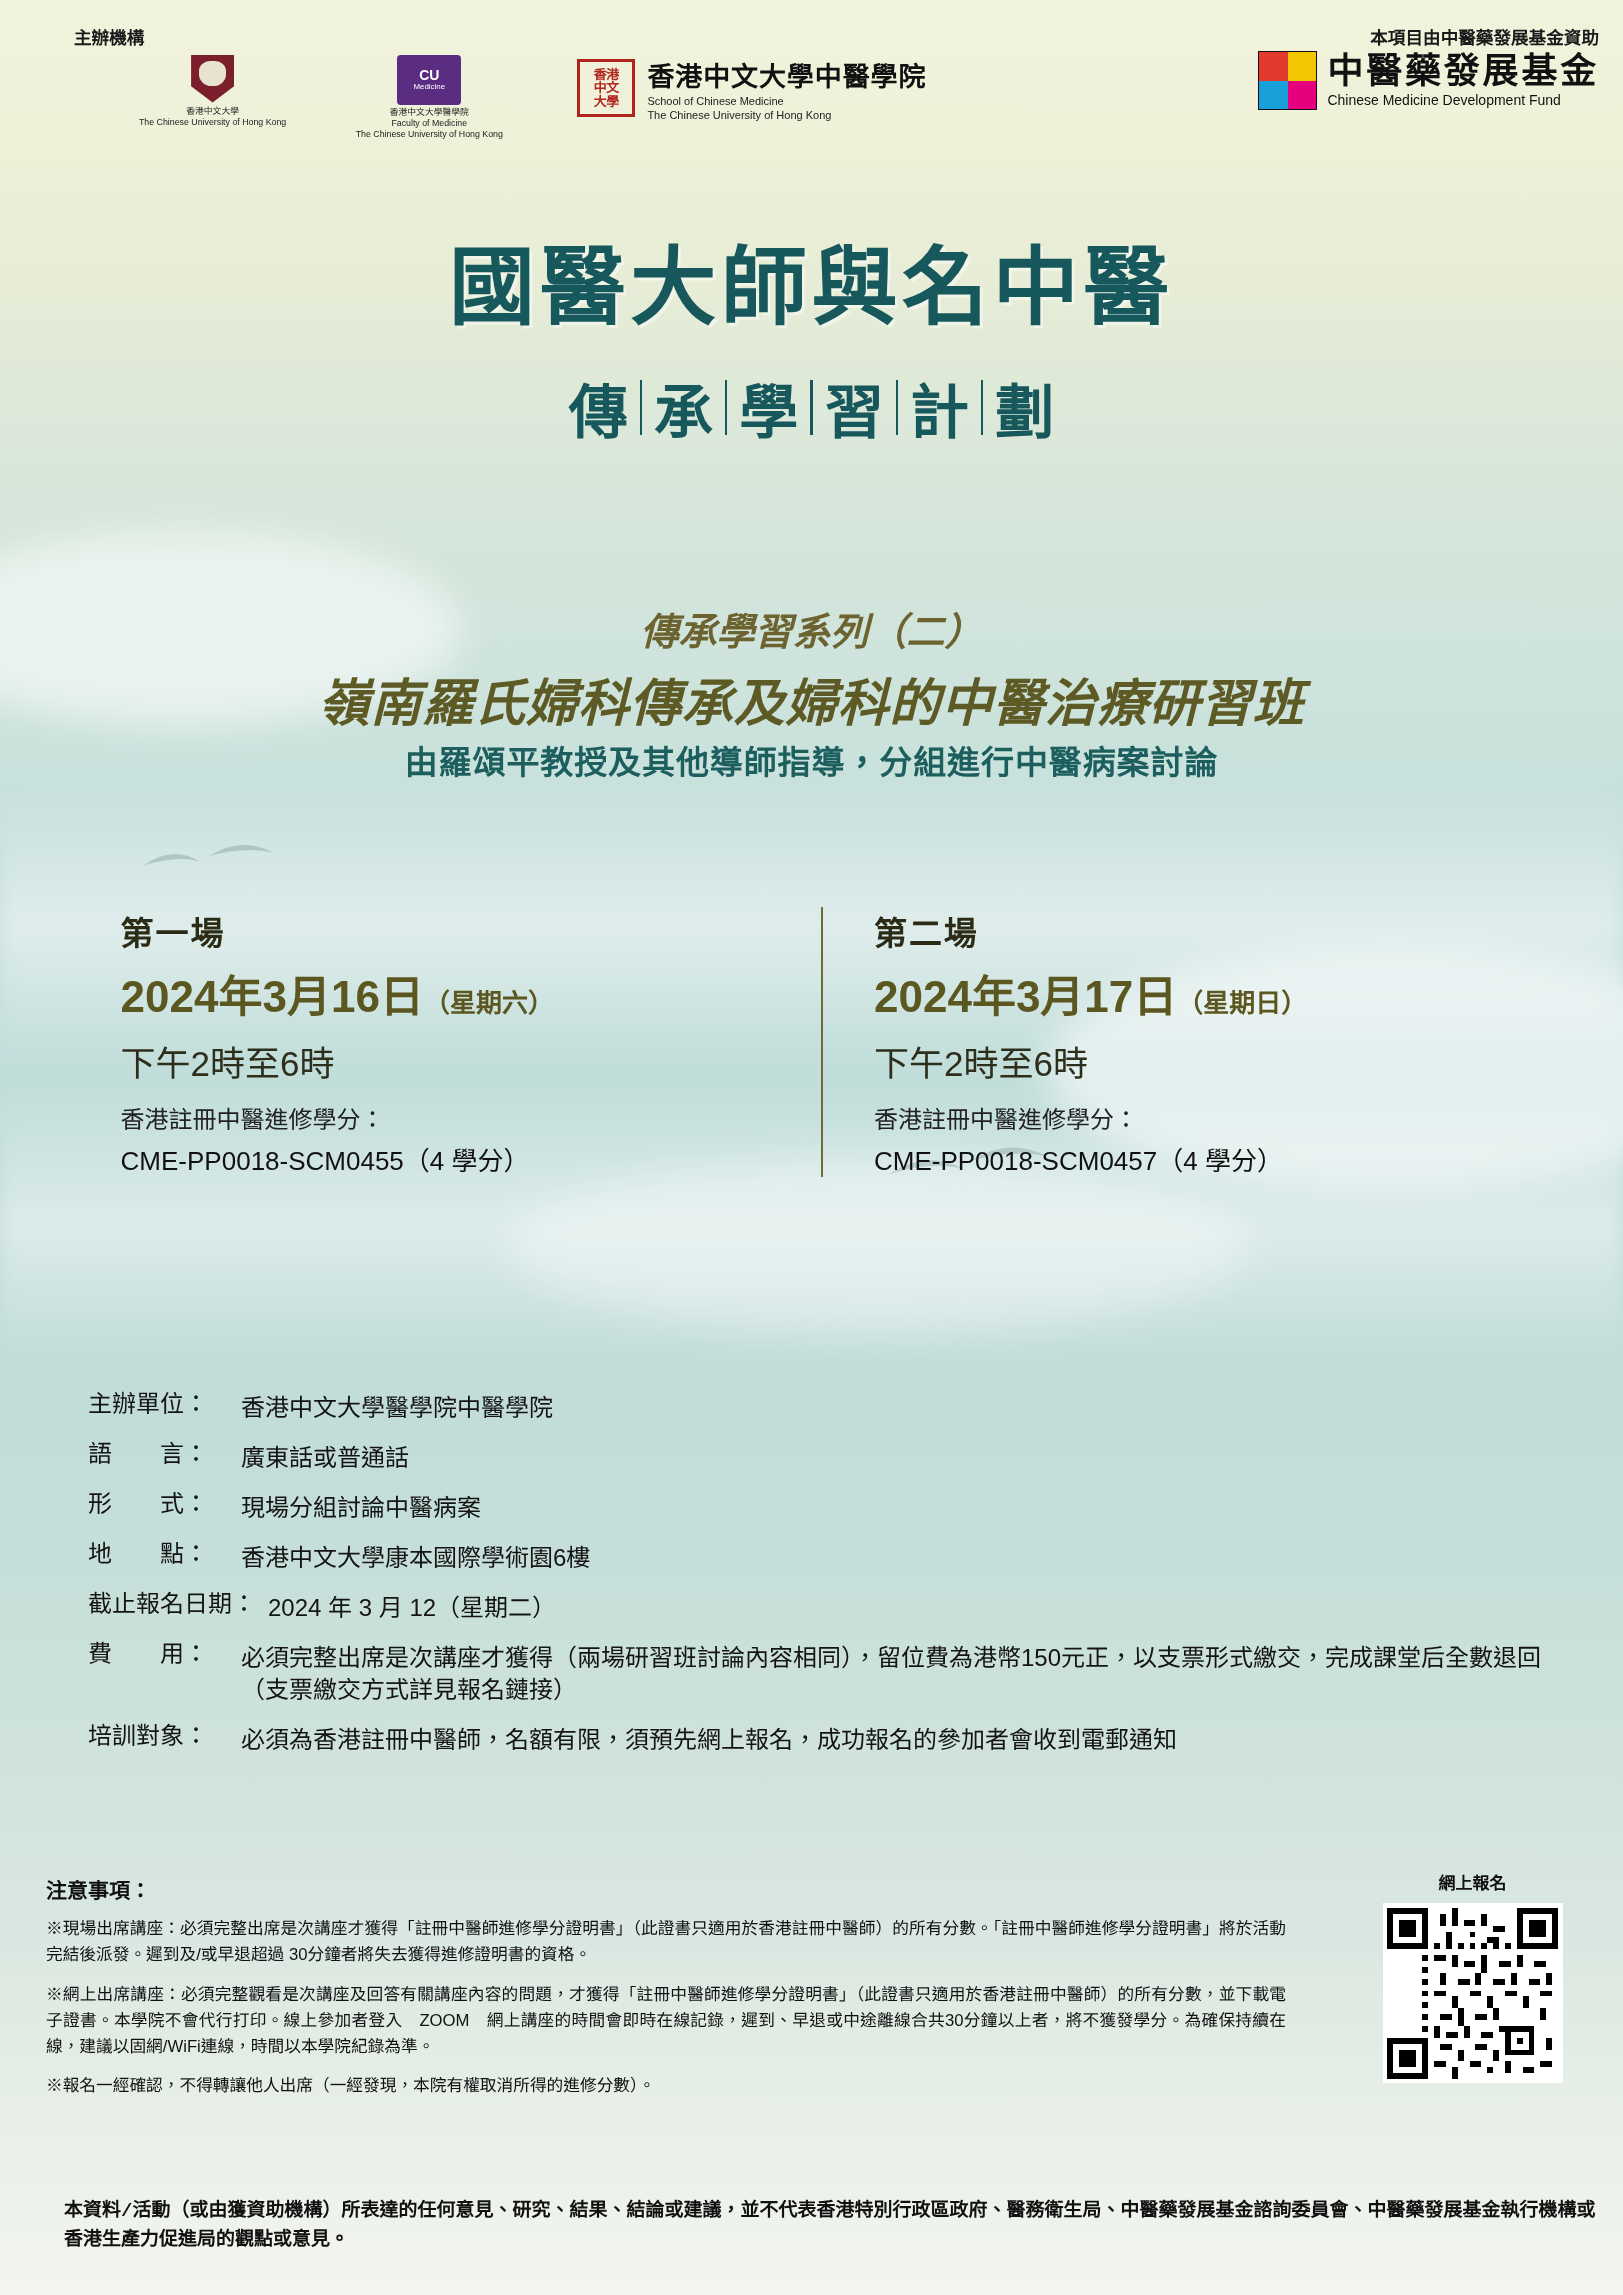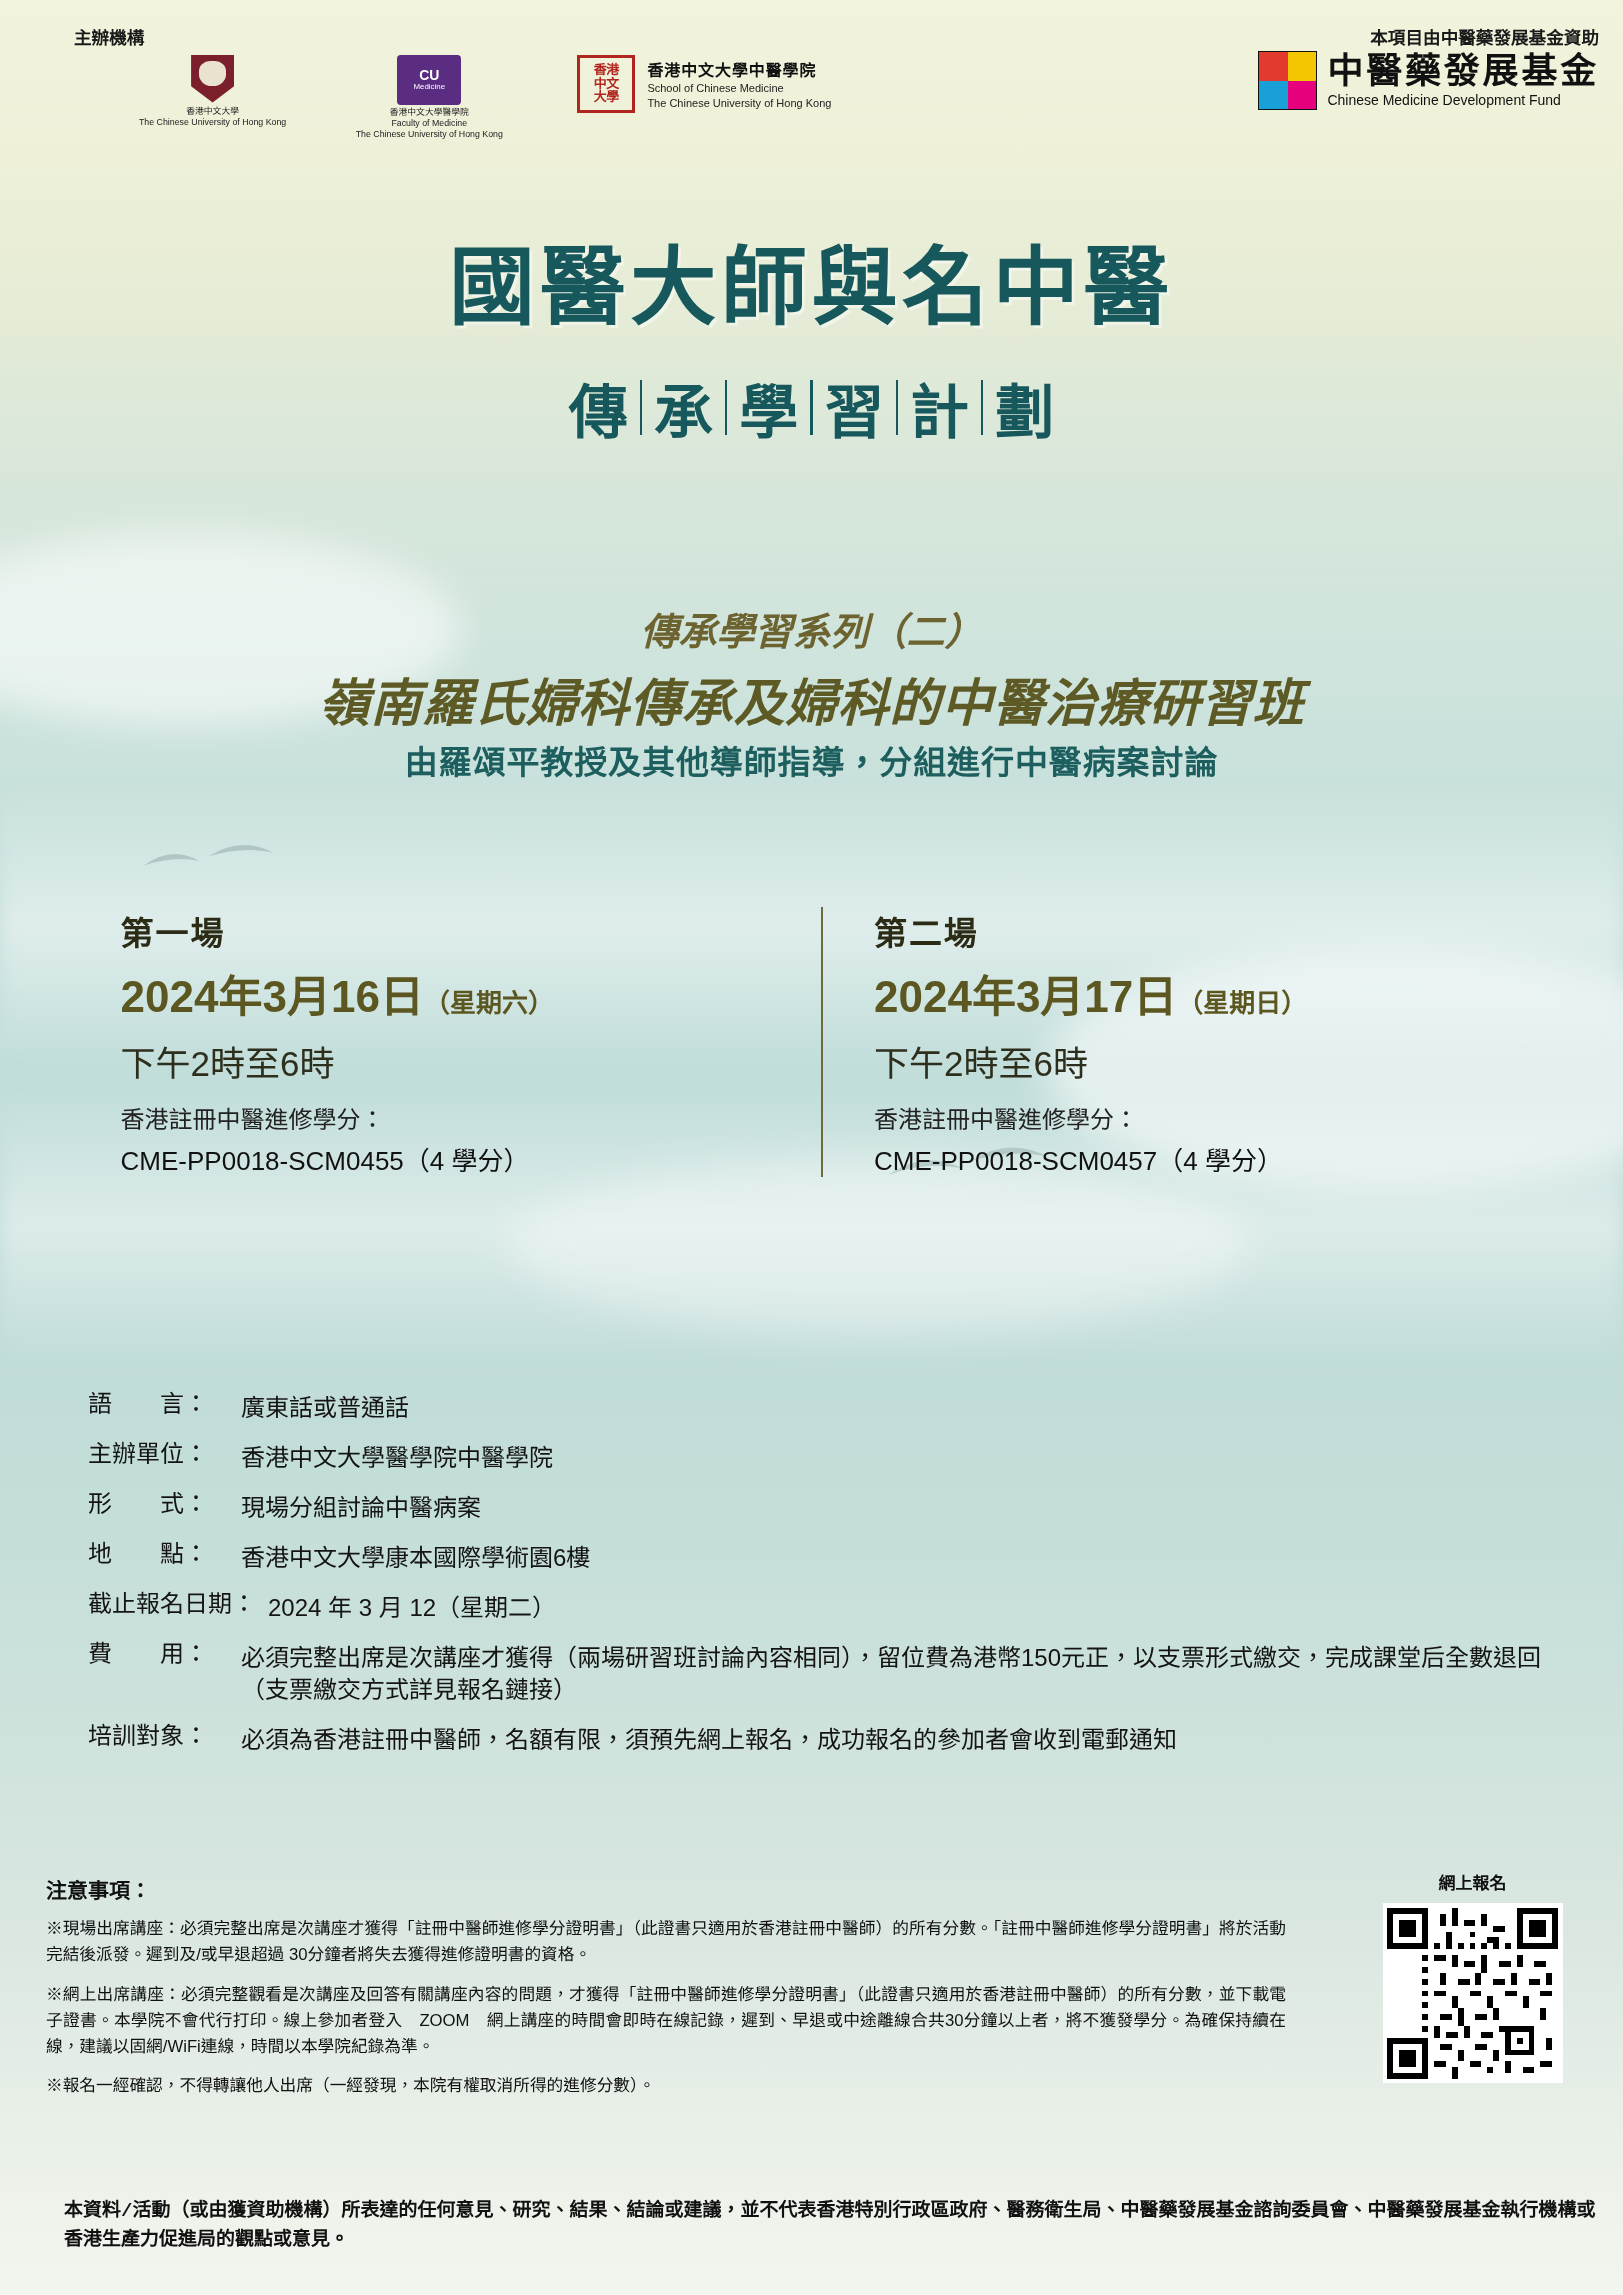--- a/index.html
+++ b/index.html
@@ -121,21 +121,21 @@
     font-size: 13px;
     font-weight: bold;
     display: flex;
     align-items: center;
     justify-content: center;
     text-align: center;
     line-height: 1.05;
     letter-spacing: -0.5px;
   }
   .scm-text-zh {
-    font-size: 16px;
+    font-size: 27px;
     font-weight: bold;
     color: #111;
     letter-spacing: 0.9px;
     white-space: nowrap;
   }
   .scm-text-en {
     font-size: 11px;
     color: #222;
     line-height: 1.3;
     white-space: nowrap;
@@ -497,26 +497,26 @@
       </div>
       <div class="session-time">下午2時至6時</div>
       <div class="session-cme-label">香港註冊中醫進修學分：</div>
       <div class="session-cme-code">CME-PP0018-SCM0457（4 學分）</div>
     </div>
   </div>
 
 
   <div class="info">
     <div class="info-row">
+      <div class="info-key">主辦單位：</div>
+      <div class="info-val">香港中文大學醫學院中醫學院</div>
+    </div>
+    <div class="info-row">
       <div class="info-key">語　　言：</div>
       <div class="info-val">廣東話或普通話</div>
-    </div>
-    <div class="info-row">
-      <div class="info-key">主辦單位：</div>
-      <div class="info-val">香港中文大學醫學院中醫學院</div>
     </div>
     <div class="info-row">
       <div class="info-key">形　　式：</div>
       <div class="info-val">現場分組討論中醫病案</div>
     </div>
     <div class="info-row">
       <div class="info-key">地　　點：</div>
       <div class="info-val">香港中文大學康本國際學術園6樓</div>
     </div>
     <div class="info-row">

